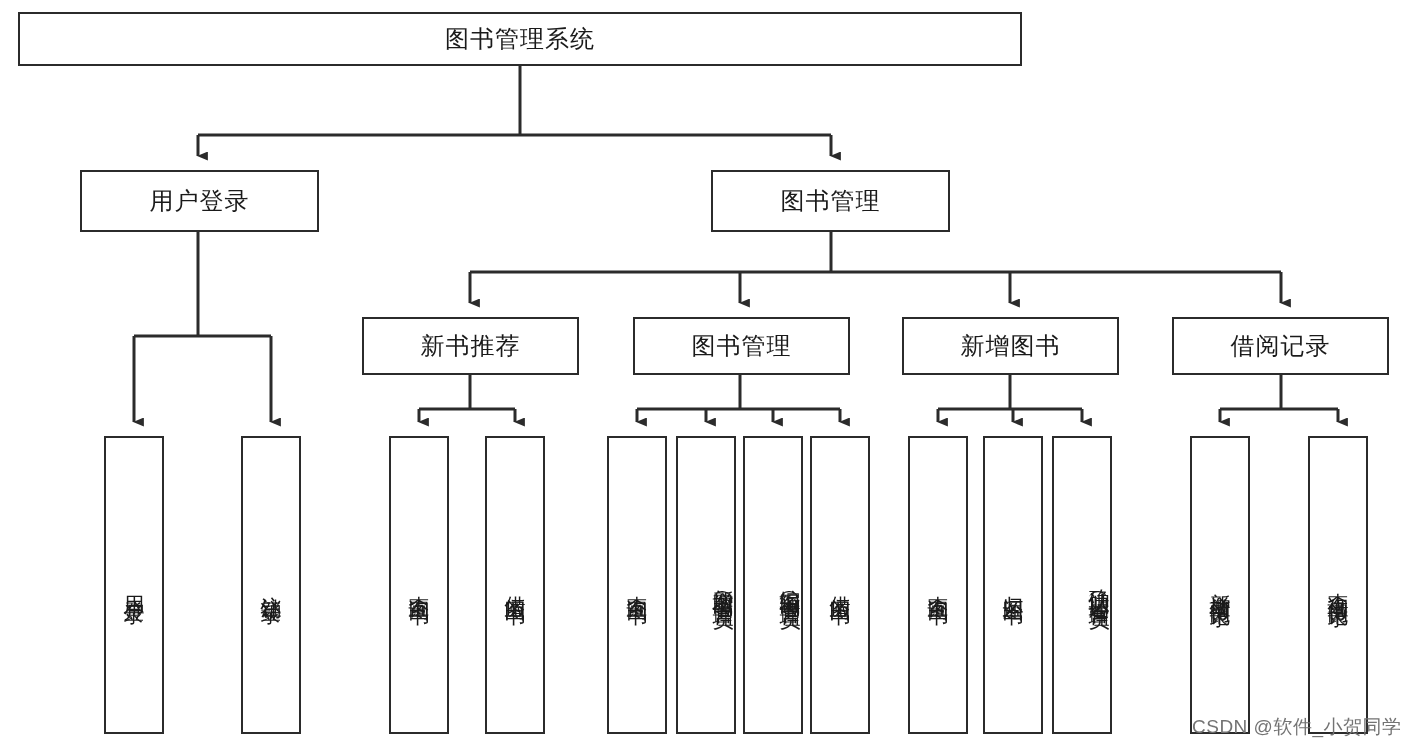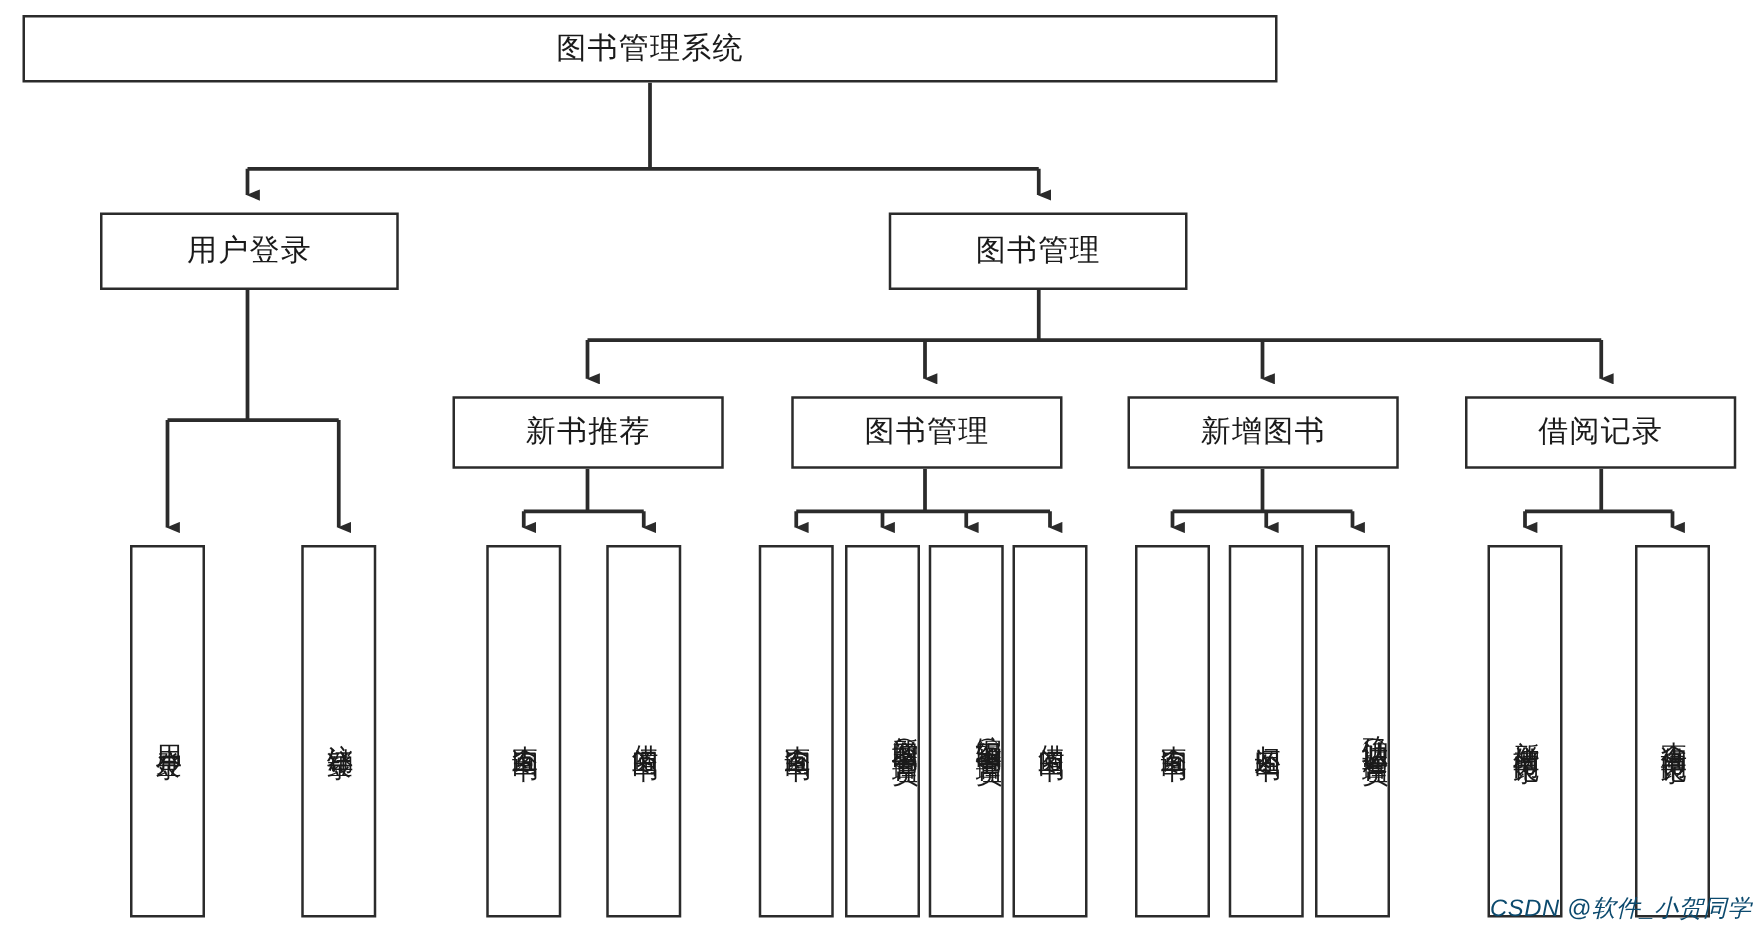--- a/index.html
+++ b/index.html
@@ -47,25 +47,24 @@
     font-size: 21px;
     letter-spacing: 3px;
     line-height: 1.05;
     padding: 4px 0;
   }
   .node.vert.toptext {
     align-items: flex-start;
   }
   .watermark {
     position: absolute;
-    color: #0c4a6e;
+    color: #737373;
     font-size: 19px;
     white-space: nowrap;
     letter-spacing: 0.5px;
-    font-style: italic;
   }
 </style>
 </head>
 <body>
 
 <div id="canvas">
 
   <svg id="edges" viewBox="0 0 1405 747" xmlns="http://www.w3.org/2000/svg">
     <defs>
       <marker id="arrow" viewBox="0 0 10 12" refX="5" refY="11" markerWidth="9" markerHeight="11" orient="auto-start-reverse" markerUnits="userSpaceOnUse">

